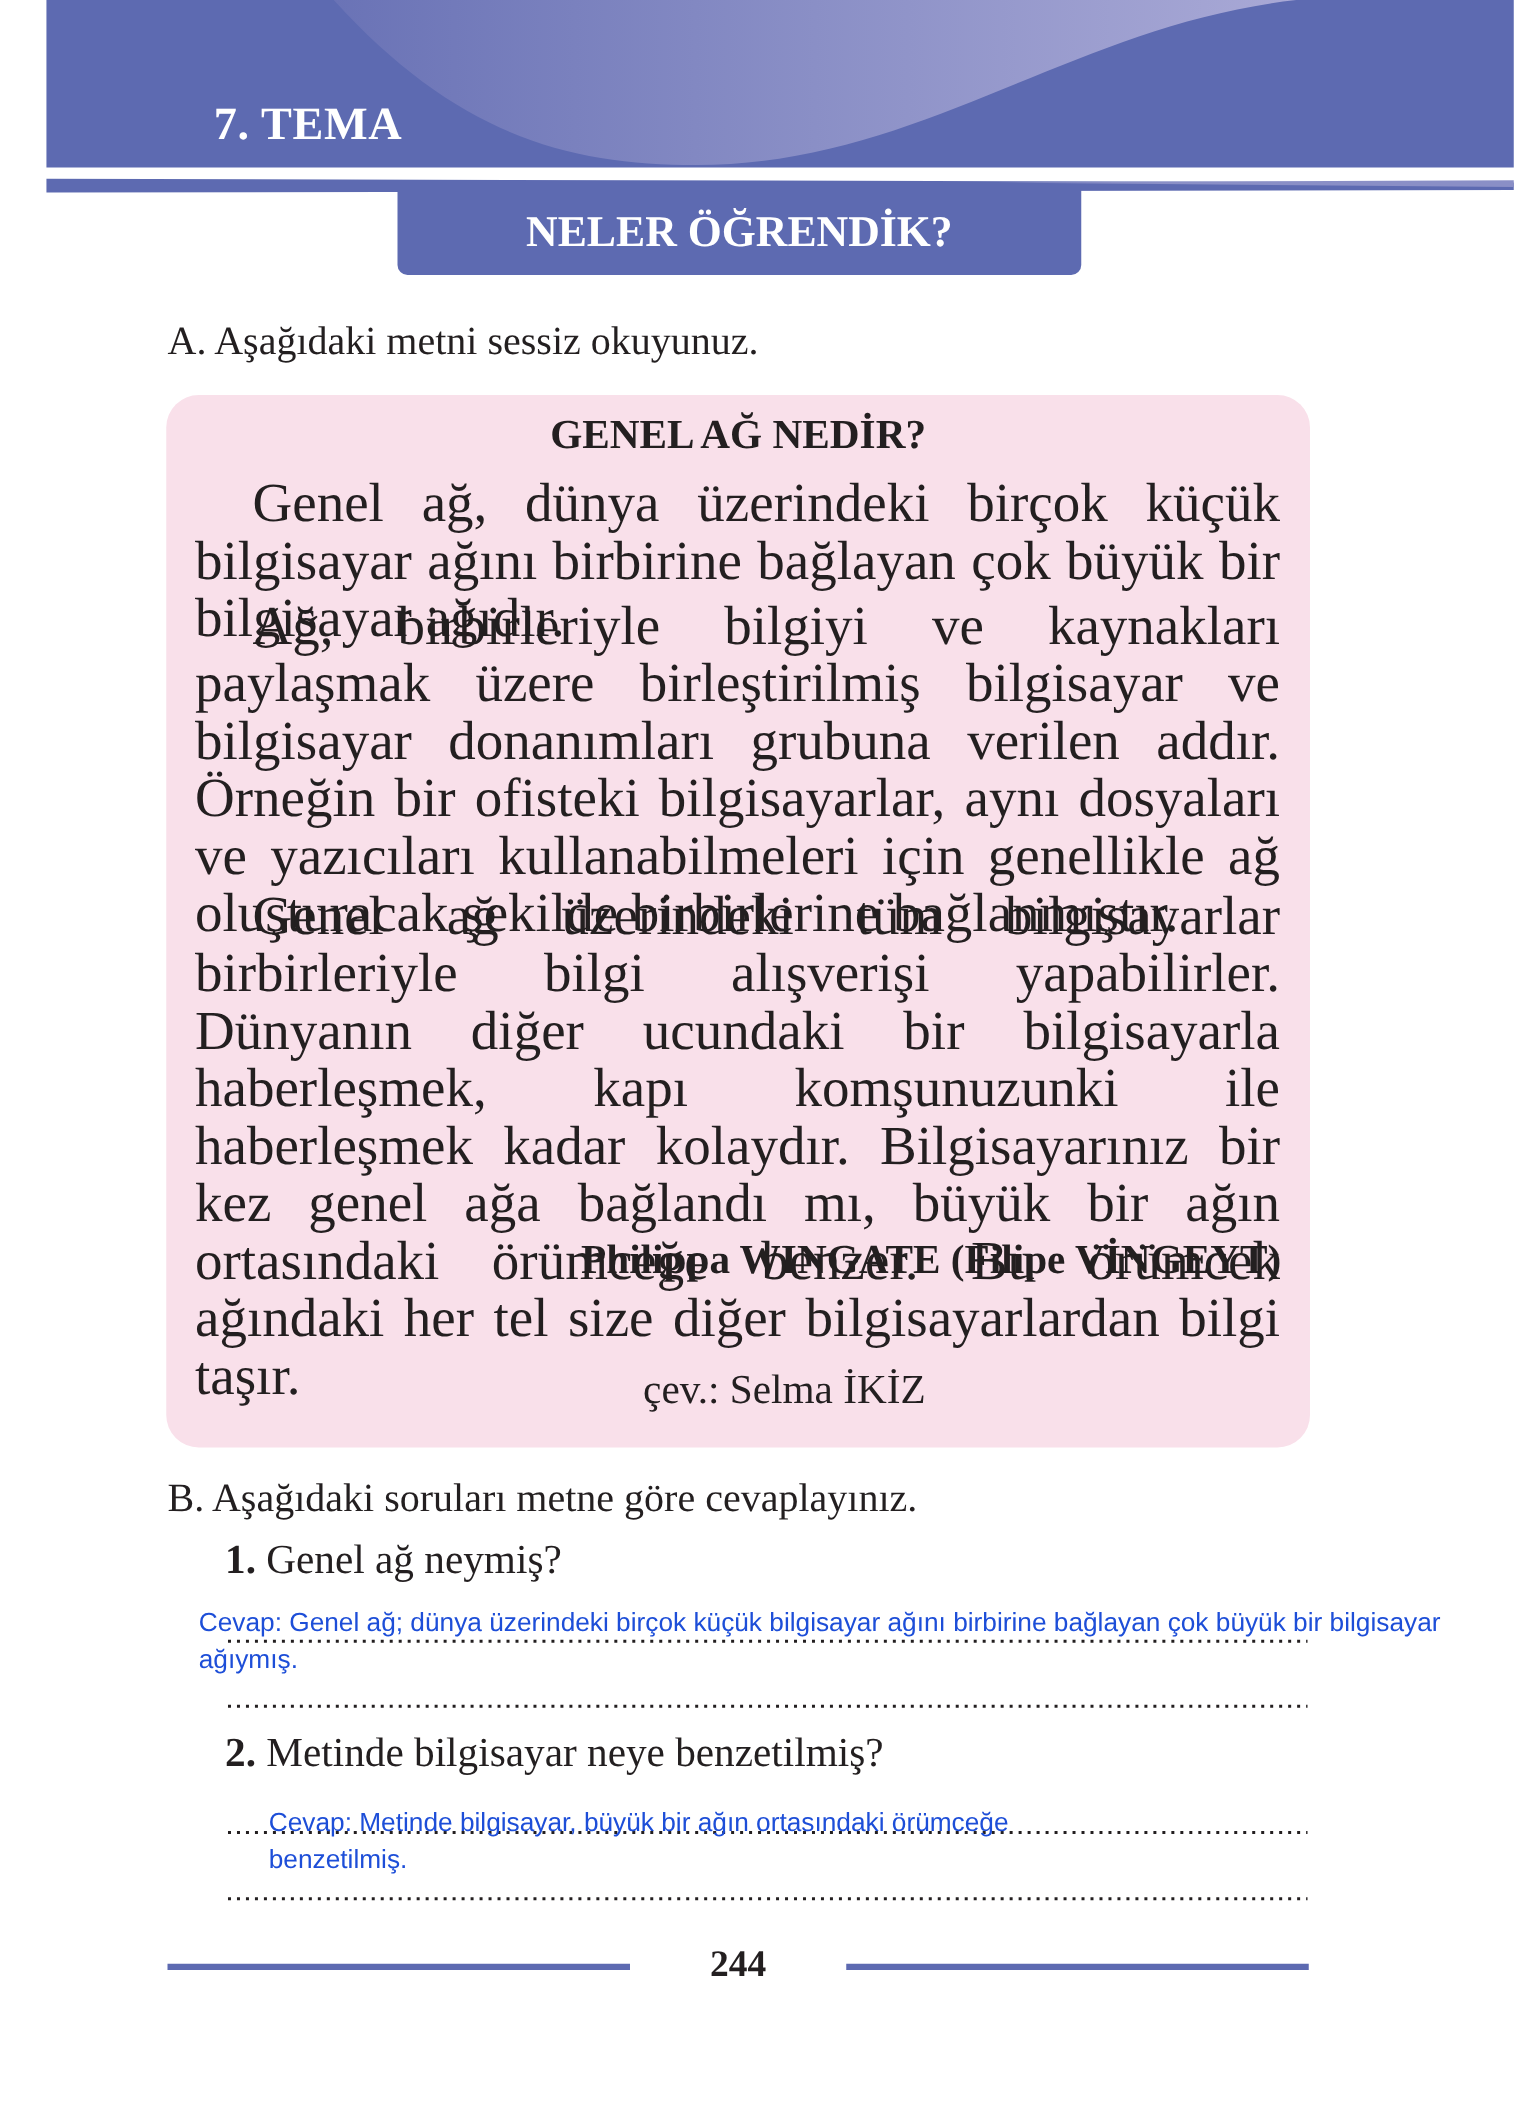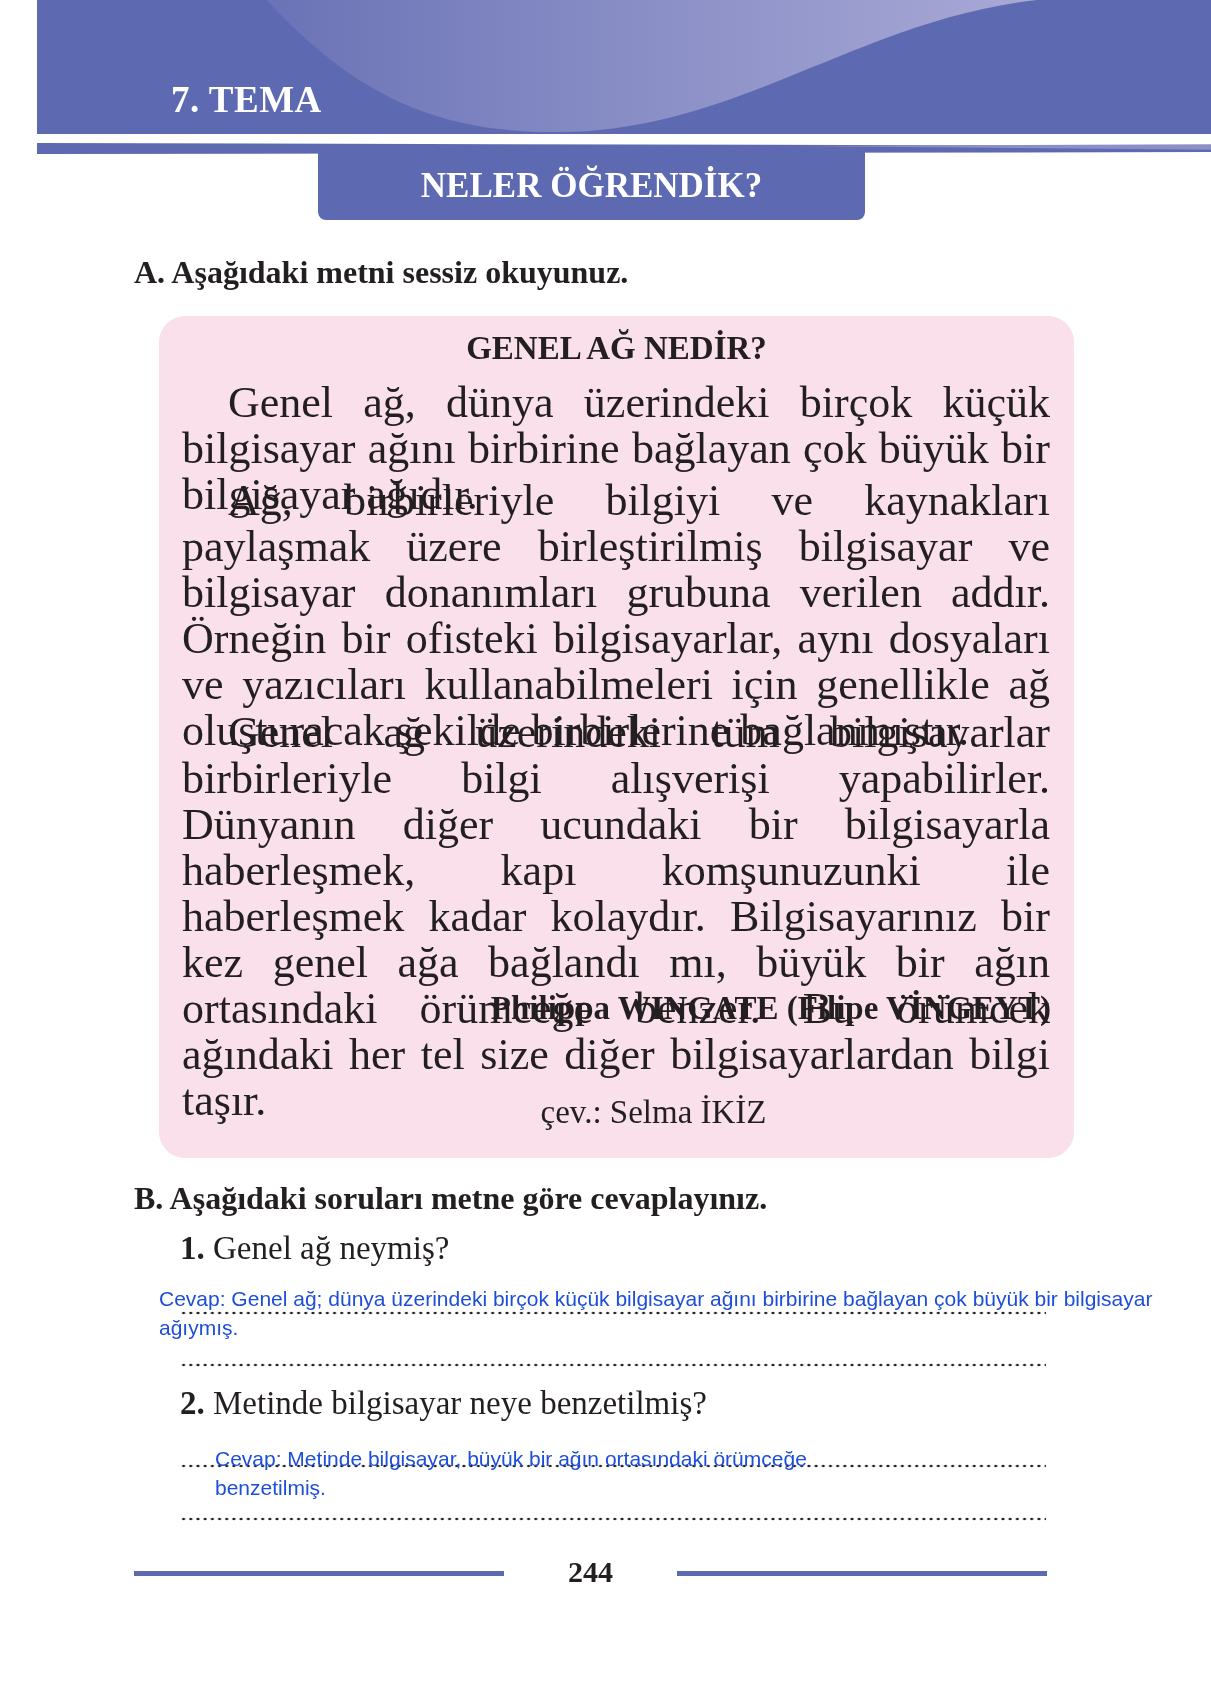--- a/index.html
+++ b/index.html
@@ -9,27 +9,27 @@
   
   .header { position:absolute; left:0; top:0; width:1211px; height:160px;margin-left:37px; }
   .header svg { position:absolute; left:0; top:0; }
   .theme-label { position:absolute; left:134px; top:78px; font-size:37px; font-weight:bold;
                  color:#ffffff; letter-spacing:0.5px; }
   .section-tab { position:absolute; left:318px; top:152px; width:547px; height:68px;
                  background:#5d6ab1; border-radius:0 0 8px 8px; }
   .section-tab span { display:block; text-align:center; color:#ffffff; font-weight:bold;
                       font-size:35px; line-height:68px; }
 
-  .instr { position:absolute; font-size:32px; font-weight:bold; color:#231f20; }
+  .instr { position:absolute; font-size:32px; font-weight:normal; color:#231f20; }
   .instr-a { left:134px; top:254px; }
   .instr-b { left:134px; top:1180px; }
 
   
   .reading-box { position:absolute; left:133px; top:316px; width:915px; height:842px;
-                 background:#f9e0ea; border-radius:26px;margin-left:26px; }
+                 background:#f9e0ea; border-radius:26px; }
   .reading-title { position:absolute; left:0; width:100%; top:14px; text-align:center;
                    font-size:33px; font-weight:bold; }
   .para { position:absolute; left:23px; width:868px; font-size:44px; line-height:46px;
           text-align:justify; text-align-last:left; }
   .para .indent { display:inline-block; width:46px; }
   .p1 { top:64px; }
   .p2 { top:162px; }
   .p3 { top:394px; }
   .author { position:absolute; right:23px; top:674px; font-size:33px; font-weight:bold; }
   .book { position:absolute; left:0; width:100%; top:726px; text-align:center; font-size:33px; padding-left:150px; box-sizing:border-box;}

